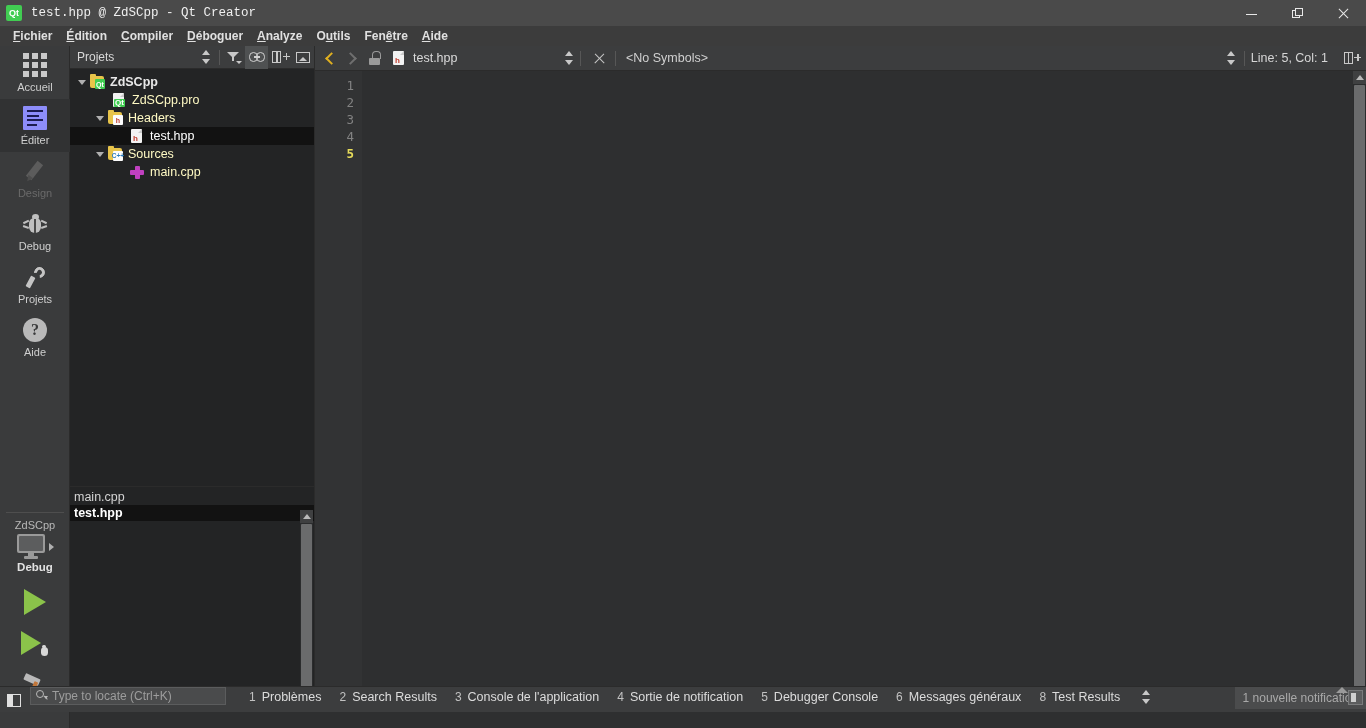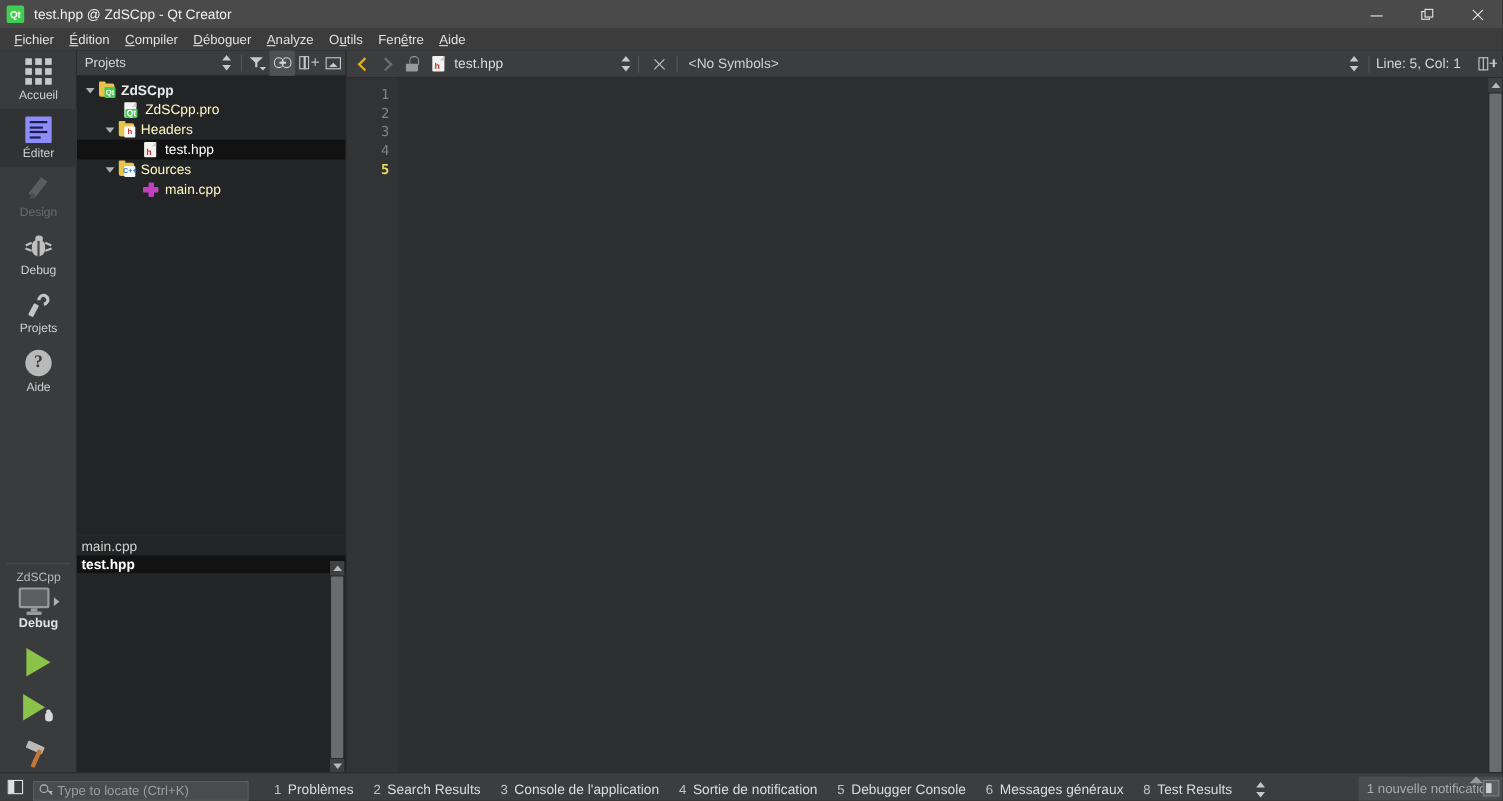--- a/index.html
+++ b/index.html
@@ -17,37 +17,37 @@
   .titlebar {
     position: absolute; top: 0; left: 0; width: 1366px; height: 26px;
     background: #4a4a4a; display: flex; align-items: center;
   }
   .tb-icon {
     width: 16px; height: 16px; margin-left: 6px; border-radius: 2px;
     background: #41cd52; position: relative; flex: none;
     display: flex; align-items: center; justify-content: center;
   }
   .tb-icon span { font-size: 9px; color: #fff; font-weight: bold; line-height: 1; }
-  .tb-title { font-size: 12.5px; color: #f0f0f0; margin-left: 9px; }
+  .tb-title { font-size: 12.5px; color: #f0f0f0; margin-left: 9px; font-family: Liberation Mono, monospace; }
   .win-btns { margin-left: auto; display: flex; height: 26px; }
   .win-btn {
     width: 46px; height: 26px; display: flex; align-items: center; justify-content: center;
   }
   .wb-glyph { position: relative; width: 11px; height: 11px; }
   .wb-min { width: 11px; height: 1px; background: #e8e8e8; position: absolute; top: 6px; left: 0; }
   .wb-max1 { position: absolute; left: 0; top: 2px; width: 8px; height: 8px; border: 1px solid #e8e8e8; }
   .wb-max2 { position: absolute; left: 3px; top: 0px; width: 8px; height: 8px; border: 1px solid #e8e8e8; background: #4a4a4a; }
   .wb-cl1, .wb-cl2 { position: absolute; left: -1px; top: 5px; width: 13px; height: 1px; background: #e8e8e8; }
   .wb-cl1 { transform: rotate(45deg); }
   .wb-cl2 { transform: rotate(-45deg); }
 
   
   .menubar {
     position: absolute; top: 26px; left: 0; width: 1366px; height: 20px;
-    background: #3c3c3c; display: flex; align-items: center; padding-left: 6px;
+    background: #3c3c3c; display: flex; align-items: center; padding-left: 6px; font-weight: bold;
   }
   .menu-item {
     font-size: 12px; color: #e0e0e0; padding: 2px 7px; line-height: 14px;
     white-space: nowrap;
   }
   .menu-item .mn { text-decoration: underline; }
 
   
   .modebar {
     position: absolute; top: 46px; left: 0; width: 70px; height: 682px;
@@ -239,22 +239,22 @@
   .gl { font-family: "DejaVu Sans Mono", monospace; font-size: 12.5px; color: #828282; height: 17px; line-height: 17px; padding-right: 8px; }
   .gl.cur { color: #e6db5a; font-weight: bold; }
   .codelines { position: absolute; left: 57px; top: 6px; }
   .cl { font-family: "DejaVu Sans Mono", monospace; font-size: 13px; height: 17px; line-height: 17px; white-space: pre; color: #d6d6d6; }
   .pp { color: #e36588; }
   .cmt { color: #a0a0a0; font-style: italic; }
   .caret { display: inline-block; width: 1.5px; height: 14px; background: #d8d8d8; vertical-align: -2px; }
 
   
   .statusbar {
-    position: absolute; left: 0; bottom: 0; width: 1366px; height: 26px;
-    background: #3c3d3e; display: flex; align-items: flex-end; border-top: 1px solid #2b2b2b;
+    position: absolute; left: 0; bottom: 16px; width: 1366px; height: 26px;
+    background: #3c3d3e; display: flex; align-items: flex-start; border-top: 1px solid #2b2b2b;
   }
   .sb-toggle { width: 28px; height: 26px; display: flex; align-items: center; justify-content: center; }
   .ic-sidebar { position: relative; width: 14px; height: 13px; border: 1.6px solid #e0e0e0; }
   .ic-sidebar i { position: absolute; left: 0; top: 0; bottom: 0; width: 5px; background: #e0e0e0; }
   .locator {
     width: 196px; height: 18px; background: #4a4b4c; border: 1px solid #5b5c5d;
     display: flex; align-items: center; margin-left: 2px; padding-left: 5px; gap: 4px;
   }
   .ic-mag { position: relative; width: 12px; height: 12px; flex: none; }
   .ic-mag .ring { position: absolute; left: 0; top: 0; width: 8px; height: 8px; border: 1.4px solid #b8b8b8; border-radius: 50%; }

